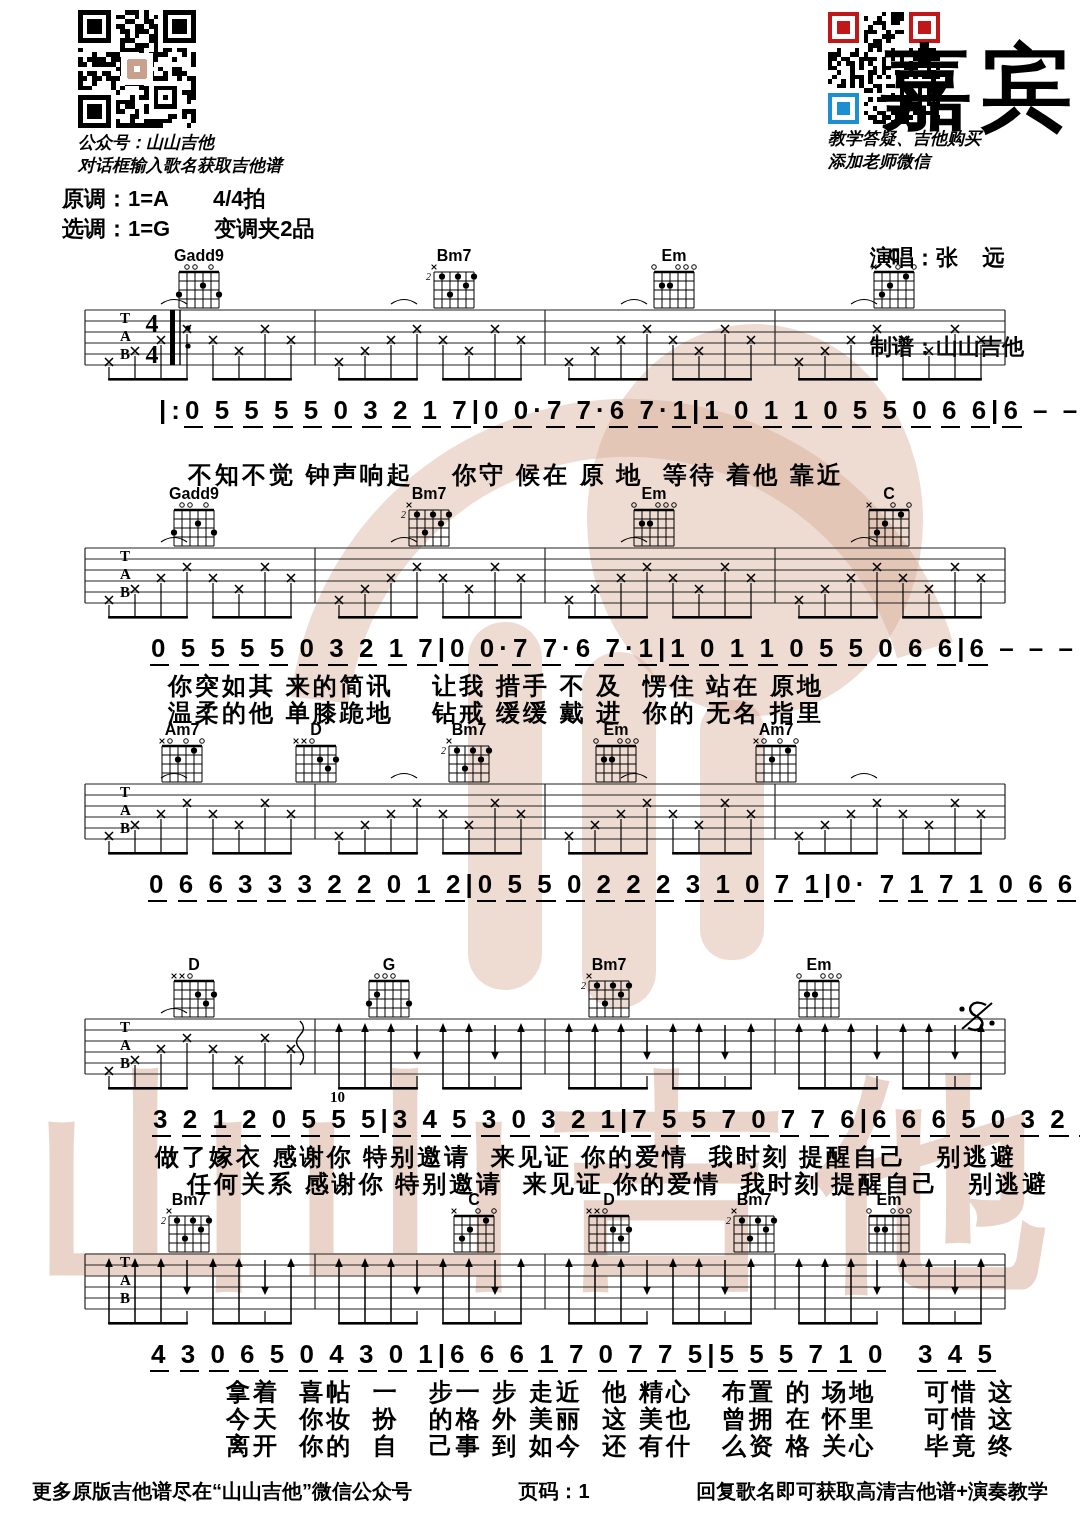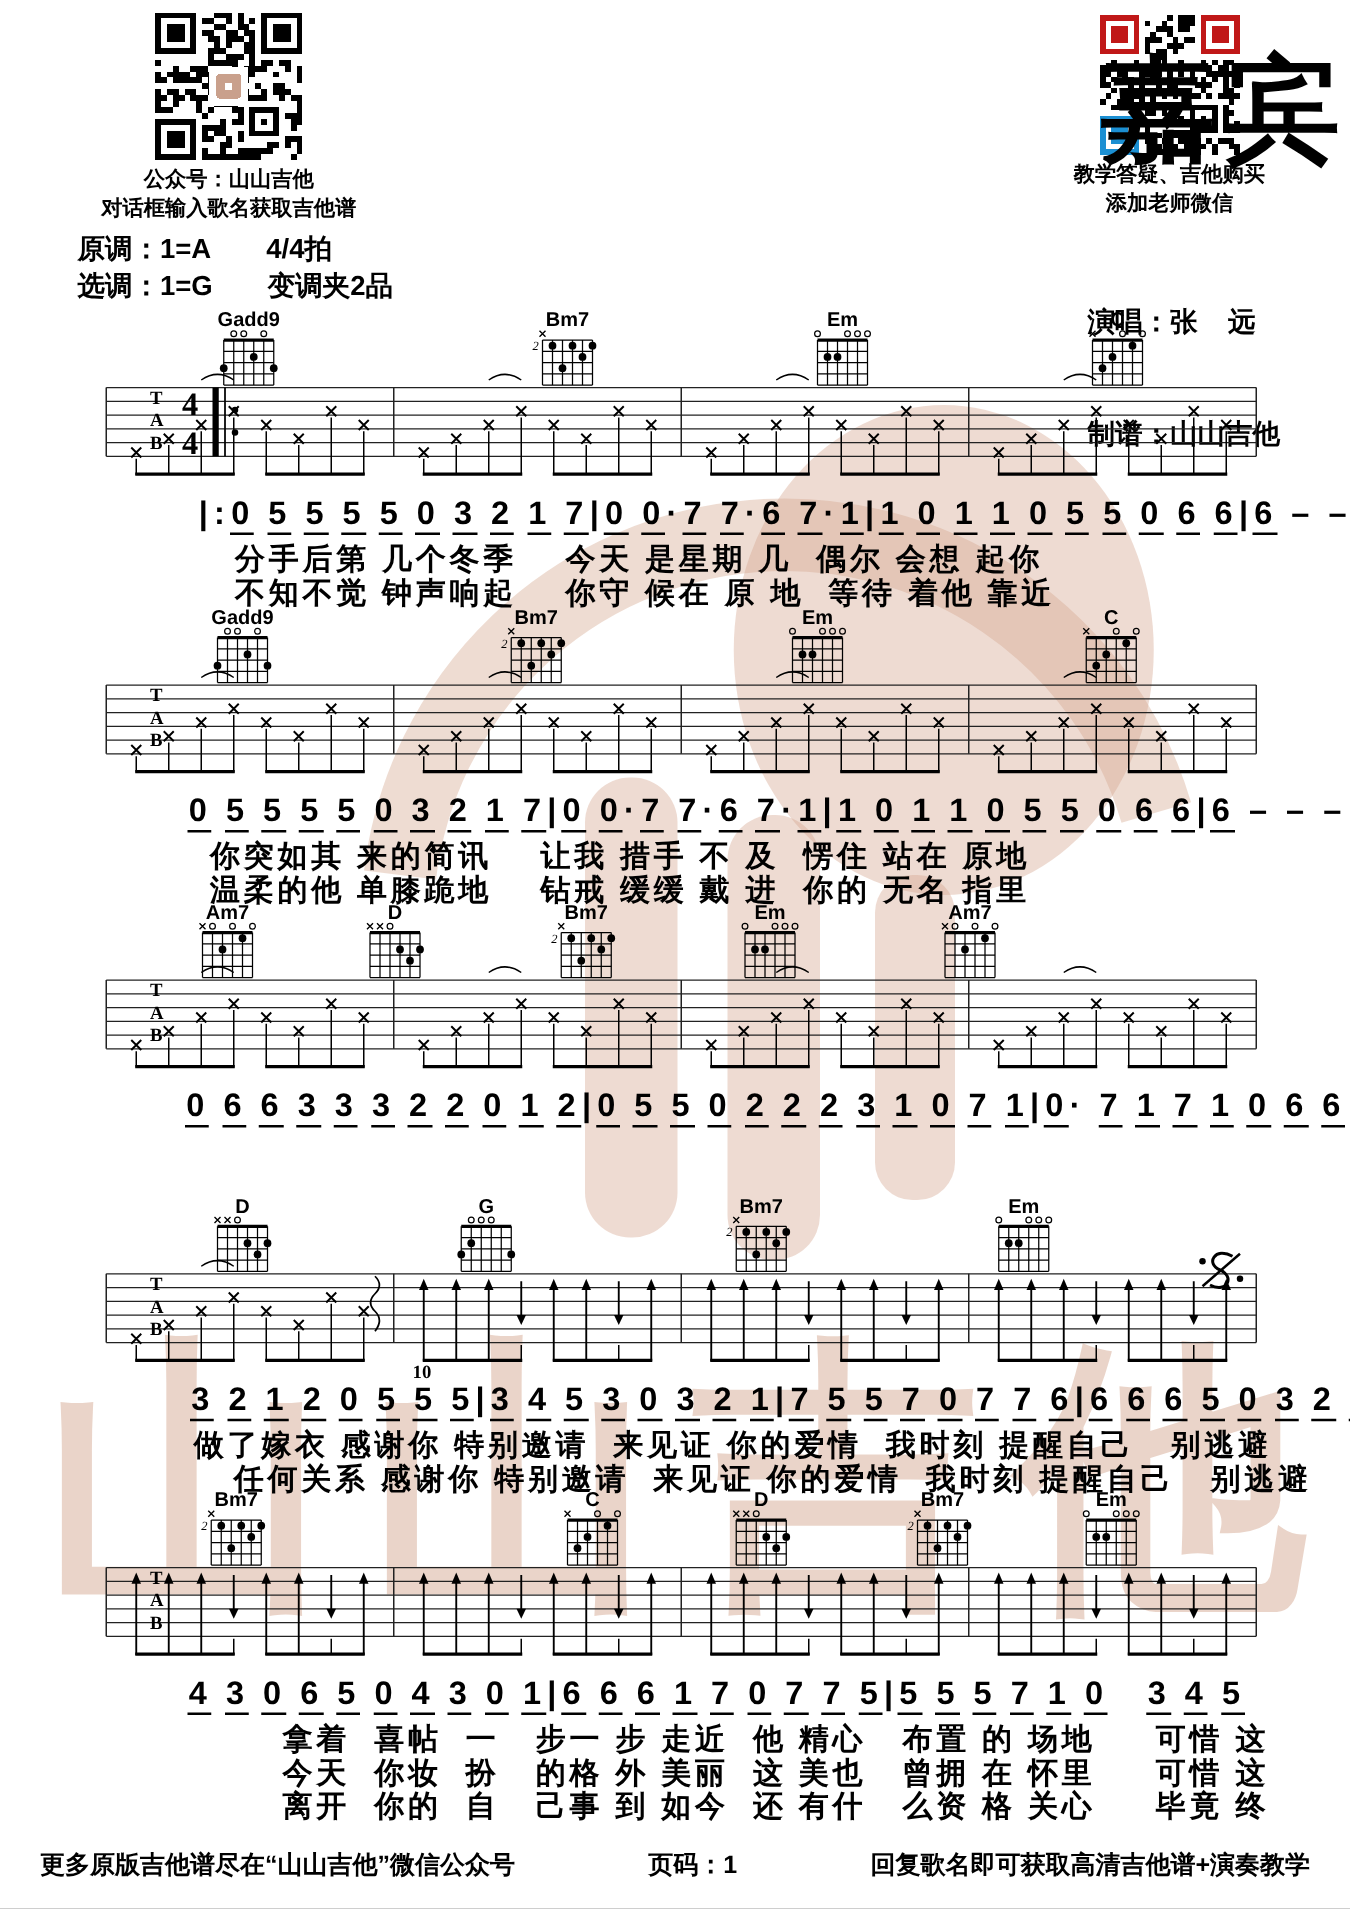--- a/index.html
+++ b/index.html
@@ -5,21 +5,21 @@
   html,body{margin:0;padding:0;background:#888;}
   .page{position:relative;width:1080px;height:1527px;background:#fff;overflow:hidden;
         font-family:"Liberation Sans","DejaVu Sans",sans-serif;color:#000;margin:0 auto;}
   
   .wm-logo{position:absolute;left:0;top:0;z-index:0;}
   .wm-text{position:absolute;left:34px;top:1030px;z-index:0;font-size:230px;font-weight:700;
            font-family:Liberation Serif, serif;letter-spacing:30px;white-space:nowrap;
            color:rgba(206,152,126,0.42);}
   .content{position:absolute;left:0;top:0;width:1080px;height:1527px;z-index:1;}
   
-  .qr-block{position:absolute;text-align:center;}
+  .qr-block{position:absolute;text-align:left;font-style:italic;}
   .qr-box{display:block;margin:0 auto;}
   .qr-caption{font-size:17px;font-weight:700;line-height:1.35;white-space:nowrap;}
   .title{position:absolute;left:0;right:0;top:26px;margin:0;text-align:right;
          font-family:"Liberation Serif","DejaVu Serif",serif;font-weight:900;font-size:92px;letter-spacing:8px;}
   .meta-left{position:absolute;left:62px;top:184px;font-size:22px;font-weight:700;line-height:1.35;}
   .meta-left .row{display:flex;gap:44px;}
   .meta-right{position:absolute;right:56px;top:184px;font-size:22px;font-weight:700;line-height:1.35;
               text-align:left;white-space:pre;}
   
   .system{position:absolute;left:0;width:1080px;}
@@ -658,21 +658,20 @@
               <line x1="929" y1="64" x2="929" y2="88" stroke="#000" stroke-width="1.2"></line>
               <path d="M951 33 L959 41 M951 41 L959 33" stroke="#000" stroke-width="1.6" fill="none"></path>
               <line x1="955" y1="42" x2="955" y2="88" stroke="#000" stroke-width="1.2"></line>
               <path d="M977 44 L985 52 M977 52 L985 44" stroke="#000" stroke-width="1.6" fill="none"></path>
               <line x1="981" y1="53" x2="981" y2="88" stroke="#000" stroke-width="1.2"></line>
               <path d="M851 12 Q 864 3 877 12" stroke="#000" stroke-width="1.2" fill="none"></path>
               <rect x="798.2" y="86" width="79.6" height="2.6" fill="#000"></rect>
               <rect x="902.2" y="86" width="79.6" height="2.6" fill="#000"></rect>
             </svg></div>
           <div class="numbers" style="left: 158px;"><span class="bar">|</span><span class="plain">:</span><span class="d">0</span> <span class="d">5</span> <span class="d">5</span> <span class="d">5</span> <span class="d">5</span> <span class="d">0</span> <span class="d">3</span> <span class="d">2</span> <span class="d">1</span> <span class="d">7</span><span class="bar">|</span><span class="d">0</span> <span class="d">0</span><span class="plain">·</span><span class="d">7</span> <span class="d">7</span><span class="plain">·</span><span class="d">6</span> <span class="d">7</span><span class="plain">·</span><span class="d">1</span><span class="bar">|</span><span class="d">1</span> <span class="d">0</span> <span class="d">1</span> <span class="d">1</span> <span class="d">0</span> <span class="d">5</span> <span class="d">5</span> <span class="d">0</span> <span class="d">6</span> <span class="d">6</span><span class="bar">|</span><span class="d">6</span> <span class="dash">–</span> <span class="dash">–</span> <span class="dash">–</span></div>
-          <div class="lyric" style="left: 188px; top: 188px;">分手后第 几个冬季    今天 是星期 几  偶尔 会想 起你</div>
           <div class="lyric" style="left: 188px; top: 215px;">不知不觉 钟声响起    你守 候在 原 地  等待 着他 靠近</div>
         </div>
         <div class="system" style="top: 486px; height: 248px;">
           <div class="chord" style="left: 152px;"><svg width="78" height="64" viewBox="0 0 78 64">
               <text x="42" y="13" text-anchor="middle" font-size="16" font-weight="bold" font-family="Liberation Sans,sans-serif">Gadd9</text>
               <circle cx="30" cy="19" r="2.3" stroke="#000" stroke-width="1" fill="none"></circle>
               <circle cx="38" cy="19" r="2.3" stroke="#000" stroke-width="1" fill="none"></circle>
               <circle cx="54" cy="19" r="2.3" stroke="#000" stroke-width="1" fill="none"></circle>
               <line x1="22" y1="24" x2="22" y2="60" stroke="#000" stroke-width="1"></line>
               <line x1="30" y1="24" x2="30" y2="60" stroke="#000" stroke-width="1"></line>

